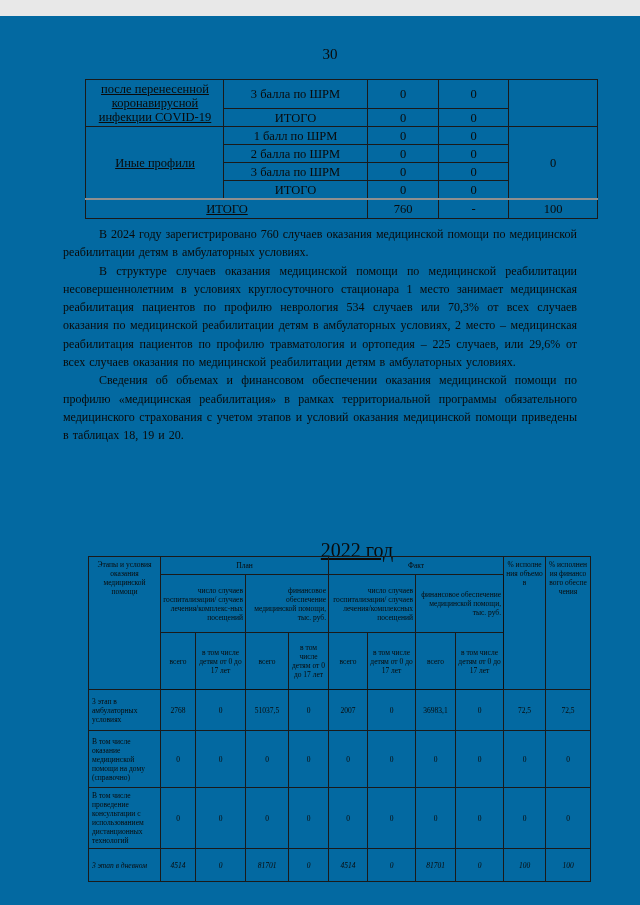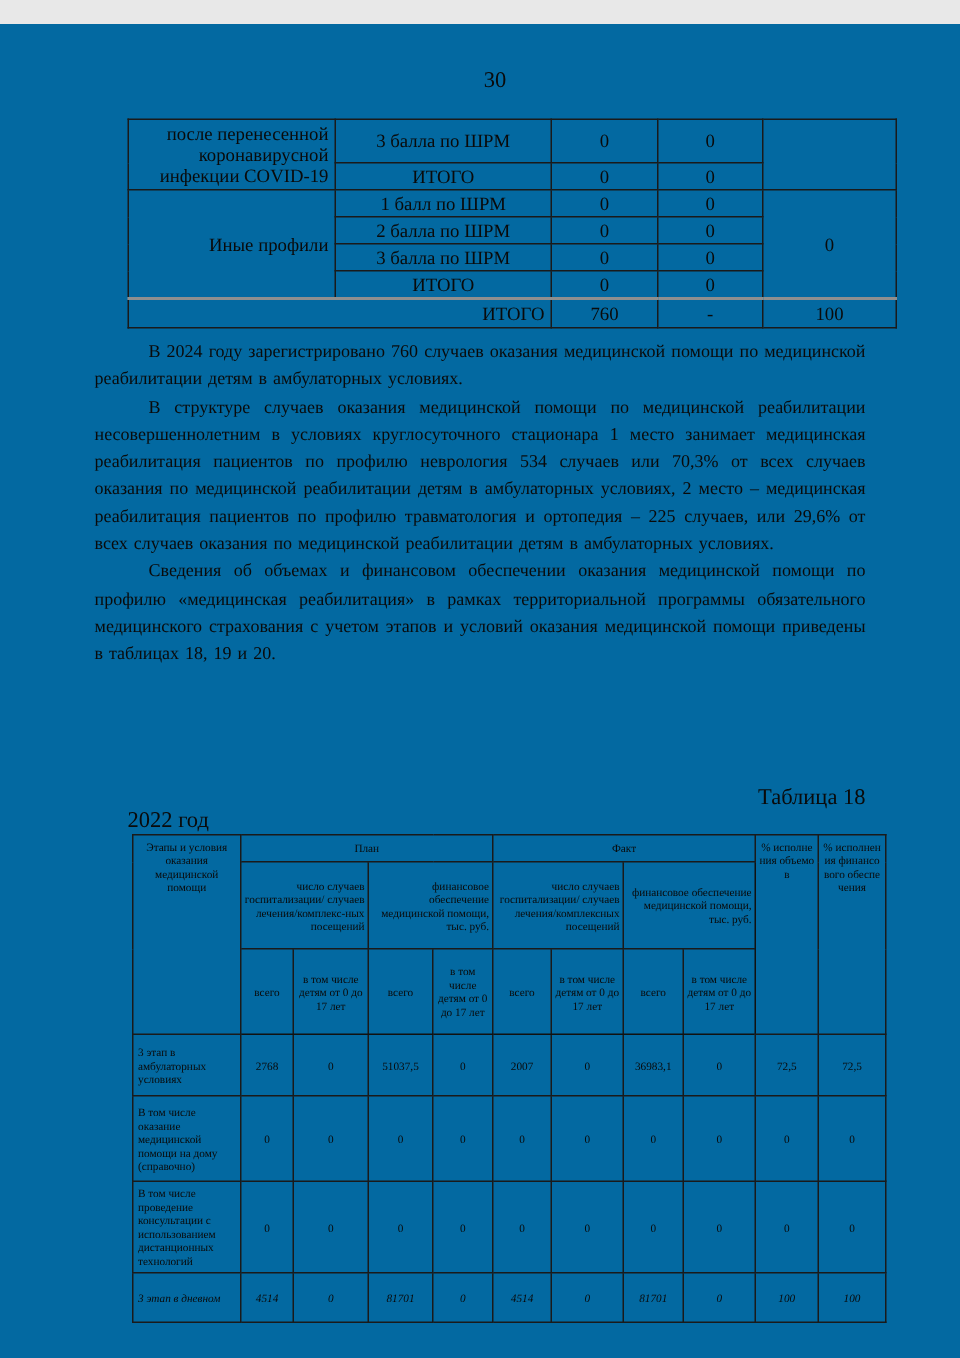--- a/index.html
+++ b/index.html
@@ -10,34 +10,34 @@
   }
   
   .page-num{position:absolute;top:30px;left:0;width:660px;text-align:center;font-size:15px;}
 
   
   .tt{position:absolute;top:63px;left:85px;border-collapse:collapse;table-layout:fixed;
       width:512px;font-size:12.5px;line-height:14px;}
   .tt td{border:1px solid #1a1a1a;padding:0 4px;vertical-align:middle;text-align:center;
          overflow:hidden;}
   .tt{border:1.5px solid #111;}
-  .tt .lbl{text-align:right;padding-left:5px;}
+  .tt .lbl{text-align:center;padding-left:5px;text-decoration:underline;}
   .tt tr.r1 td{height:28px;}
   .tt tr.rn td{height:17px;}
   .tt tr.g2 td{border-top:1.5px solid #111;}
   .tt tr.total td{border-top:2.5px solid #8f8f8f;height:18px;}
 
   
   .text-block{position:absolute;top:209px;left:63px;width:514px;
       font-size:12px;line-height:18.3px;text-align:justify;word-spacing:1px;}
   .text-block p{margin:0;text-indent:36px;}
   .u{text-decoration:underline;}
 
   .caption-t18{position:absolute;top:508px;left:63px;width:514px;text-align:right;font-size:15px;}
-  .caption-year{position:absolute;top:523px;left:85px;width:544px;font-size:15px;}
+  .caption-year{position:absolute;top:523px;left:85px;width:544px;text-align:center;font-size:20px;text-decoration:underline;}
 
   
   .mt{position:absolute;top:540px;left:88px;border-collapse:collapse;table-layout:fixed;
       width:502px;font-size:7.5px;line-height:9px;padding-left:24px;}
   .mt{border:1.5px solid #111;}
   .mt td{border:1px solid #1a1a1a;padding:1px 2px;text-align:center;vertical-align:middle;
          overflow:hidden;font-weight:normal;}
   .mt tr.h1 td{height:15px;}
   .mt tr.h2 td{height:55px;text-align:right;}
   .mt tr.h3 td{height:54px;}
@@ -109,21 +109,20 @@
     </tr>
   </tbody>
     </table>
 
   <div class="text-block">
     <p>В 2024 году зарегистрировано 760 случаев оказания медицинской помощи по медицинской реабилитации детям в амбулаторных условиях.</p>
     <p>В структуре случаев оказания медицинской помощи по медицинской реабилитации несовершеннолетним в условиях круглосуточного стационара 1 место занимает медицинская реабилитация пациентов по профилю неврология 534 случаев или 70,3% от всех случаев оказания по медицинской реабилитации детям в амбулаторных условиях, 2 место – медицинская реабилитация пациентов по профилю травматология и ортопедия – 225 случаев, или 29,6% от всех случаев оказания по медицинской реабилитации детям в амбулаторных условиях.</p>
     <p>Сведения об объемах и финансовом обеспечении оказания медицинской помощи по профилю «медицинская реабилитация» в рамках территориальной программы обязательного медицинского страхования с учетом этапов и условий оказания медицинской помощи приведены в таблицах 18, 19 и 20.</p>
   </div>
 
-  <div class="caption-t18">Таблица 18</div>
   <div class="caption-year">2022 год</div>
 
   <table class="mt">
     <colgroup>
       <col style="width:72px">
         <col style="width:35px">
         <col style="width:50px">
         <col style="width:43px">
       <col style="width:40px">
         <col style="width:39px">

